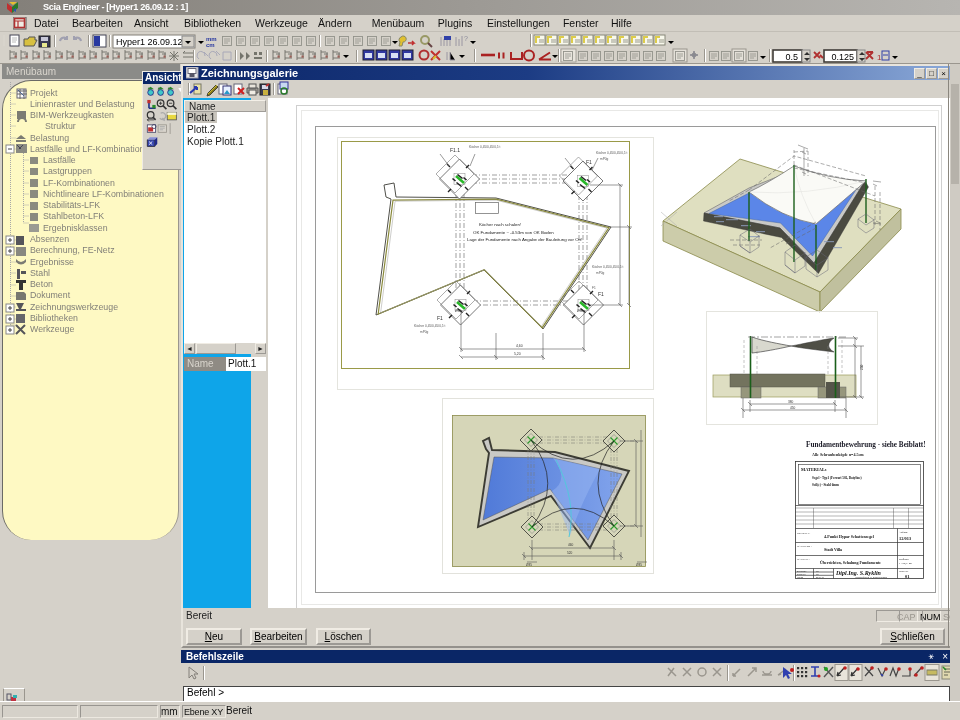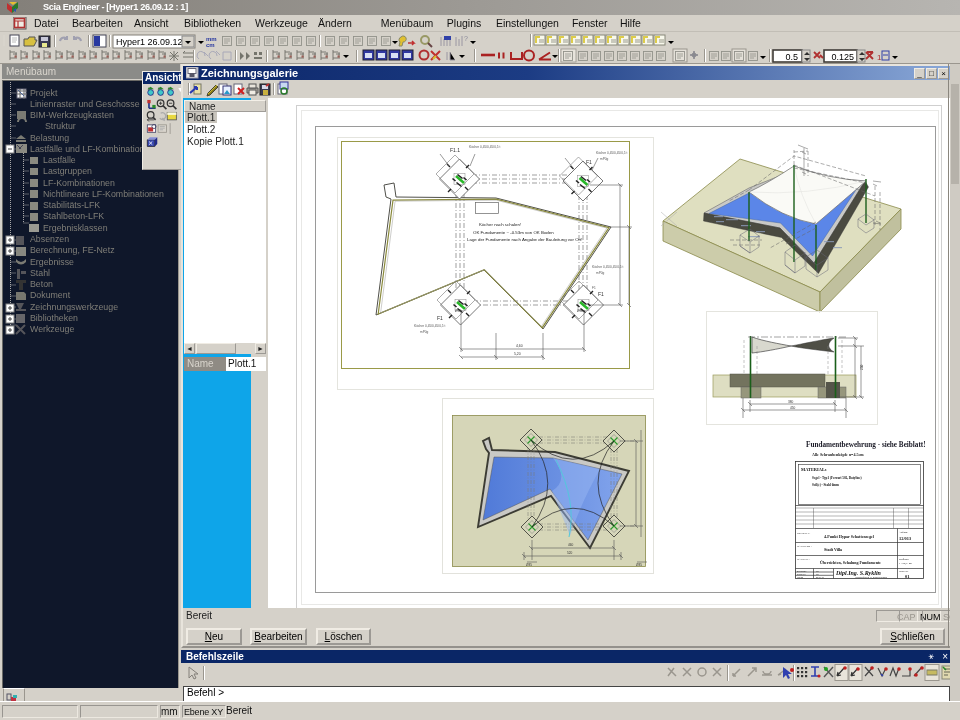--- a/index.html
+++ b/index.html
@@ -11,22 +11,22 @@
     background:linear-gradient(to right,#837f79,#b7b5b1);}
   #titletext{left:43px;top:2px;color:#fff;font-weight:bold;font-size:9.2px;letter-spacing:-0.35px;}
   #menubar{left:0;top:15px;width:960px;height:16px;background:#d5d1c9;
     border-bottom:1px solid #c2beb6;}
   .menuitem{display:inline-block;font-size:10.5px;color:#111;height:16px;line-height:16px;}
   #toolrow1{left:0;top:32px;width:960px;height:16px;background:#d5d1c9;}
   #toolrow2{left:0;top:48px;width:960px;height:15px;background:#d5d1c9;border-bottom:1px solid #9a968e;}
   
   #dockhdr{left:2px;top:64px;width:178px;height:15px;background:#8b8b88;
     color:#d9d5cd;font-size:10px;line-height:15px;padding-left:4px;box-sizing:border-box;}
-  #tree{left:2px;top:80px;width:177px;height:608px;background:#0f172a;
-    border-top:1px solid #6a6a66;border-left:1px solid #6a6a66;border-right:1px solid #9a968e;font-size:8.8px;color:#807f78;box-sizing:border-box;}
+  #tree{left:2px;top:80px;width:177px;height:460px;background:#fef9c3;
+    border-top:1px solid #6a6a66;border-left:1px solid #6a6a66;border-right:1px solid #9a968e;font-size:8.8px;color:#807f78;box-sizing:border-box;border-radius:29px;}
   .trow{position:absolute;height:11px;line-height:11px;white-space:nowrap;}
   #docktab{left:3px;top:688px;width:20px;height:13px;background:#d5d1c9;
     border:1px solid #9a968e;border-top:1px solid #fff;}
   
   #galwin{left:181px;top:64px;width:772px;height:584px;background:#d5d1c9;
     border:2px outset #e8e4dc;box-sizing:border-box;}
   #galtitle{left:183px;top:66px;width:768px;height:14px;
     background:linear-gradient(to right,#0c2668 0%,#1c3c84 45%,#8aa8d8 100%);}
   #galtitletext{left:18px;top:0px;color:#fff;font-weight:bold;font-size:11px;line-height:14px;}
   .winbtn{position:absolute;top:2px;width:11px;height:11px;background:#d5d1c9;
@@ -79,21 +79,21 @@
     <rect x="0" y="0" width="13" height="12" fill="#f0ece4" stroke="#555"></rect>
     <rect x="1.5" y="1.5" width="10" height="9" fill="none" stroke="#b03030" stroke-width="1.6"></rect>
     <path d="M1 4 h11 M5 4 v7" stroke="#b03030" stroke-width="1.2"></path>
   </svg>
   <div class="abs" style="left:34px;top:15px;white-space:nowrap;font-size:0">
     <span class="menuitem" style="margin-right:13.5px">Datei</span>
     <span class="menuitem" style="margin-right:11.2px">Bearbeiten</span>
     <span class="menuitem" style="margin-right:15.5px">Ansicht</span>
     <span class="menuitem" style="margin-right:13.8px">Bibliotheken</span>
     <span class="menuitem" style="margin-right:10.1px">Werkzeuge</span>
-    <span class="menuitem" style="margin-right:29px">Ändern</span>
+    <span class="menuitem" style="margin-right:20px">Ändern</span>
     <span class="menuitem" style="margin-right:13.5px">Menübaum</span>
     <span class="menuitem" style="margin-right:14.6px">Plugins</span>
     <span class="menuitem" style="margin-right:13px">Einstellungen</span>
     <span class="menuitem" style="margin-right:12.4px">Fenster</span>
     <span class="menuitem">Hilfe</span>
   </div>
 
   <div class="abs" id="toolrow1"></div>
   <div class="abs" id="toolrow2"></div>
   <svg class="abs" id="toolsvg" style="left:0;top:31px" width="960" height="32">
@@ -336,21 +336,21 @@
             <rect x="16" y="281" width="4" height="7" fill="#333"></rect>
         <path d="M13 290 h8 l2 2 v6 h-10 z" fill="#77776f"></path>
         <path d="M13 301 l4 8 4 -8 z" fill="#55555a"></path>
             <rect x="13" y="307" width="10" height="2" fill="#55555a"></rect>
         <rect x="13" y="312" width="9" height="9" fill="#66666a"></rect>
         <path d="M13 323 l9 9 M22 323 l-9 9" stroke="#55555a" stroke-width="2" fill="none"></path>
       </g>
     </g>
       </svg>
     <div class="trow" style="left:27px;top:7px">Projekt</div>
-    <div class="trow" style="left:27px;top:18px">Linienraster und Geschosse</div>
+    <div class="trow" style="left:27px;top:18px">Linienraster und Belastung</div>
     <div class="trow" style="left:27px;top:29px">BIM-Werkzeugkasten</div>
     <div class="trow" style="left:42px;top:40px">Struktur</div>
     <div class="trow" style="left:27px;top:52px">Belastung</div>
     <div class="trow" style="left:27px;top:63px">Lastfälle und LF-Kombinationen</div>
     <div class="trow" style="left:40px;top:74px">Lastfälle</div>
     <div class="trow" style="left:40px;top:85px">Lastgruppen</div>
     <div class="trow" style="left:40px;top:97px">LF-Kombinationen</div>
     <div class="trow" style="left:40px;top:108px">Nichtlineare LF-Kombinationen</div>
     <div class="trow" style="left:40px;top:119px">Stabilitäts-LFK</div>
     <div class="trow" style="left:40px;top:130px">Stahlbeton-LFK</div>

